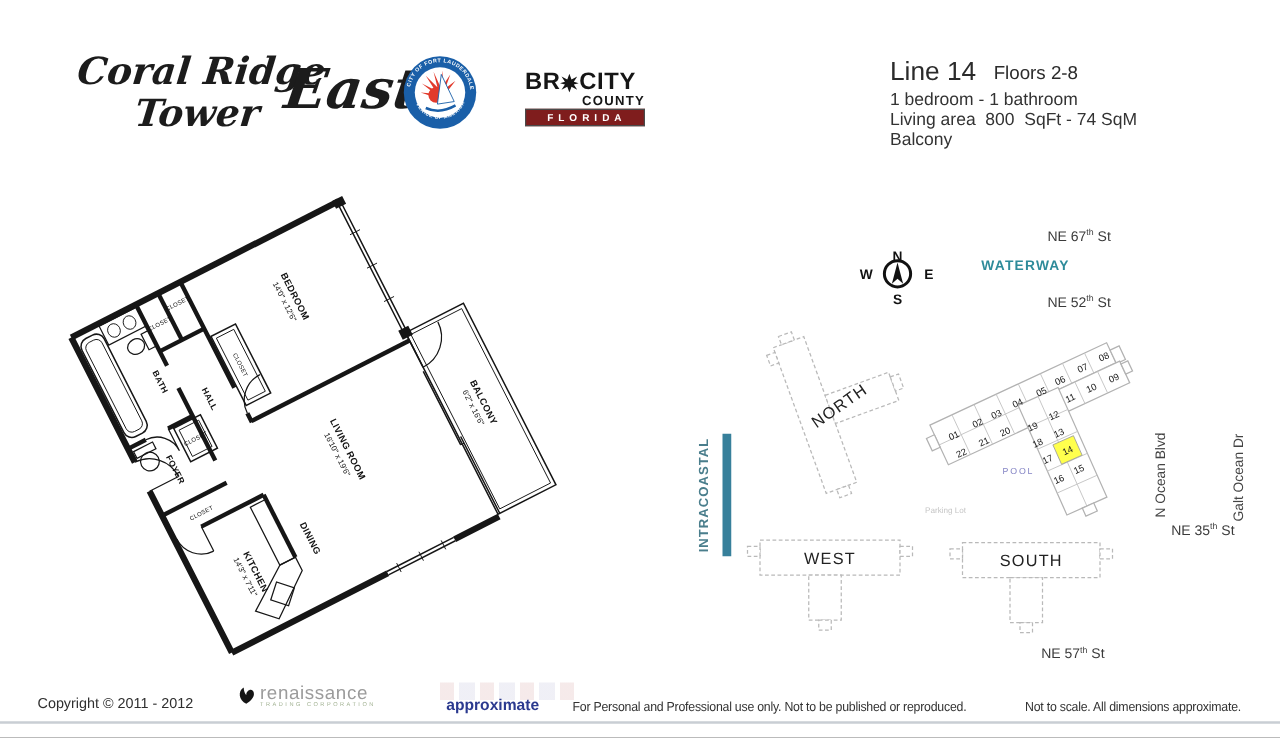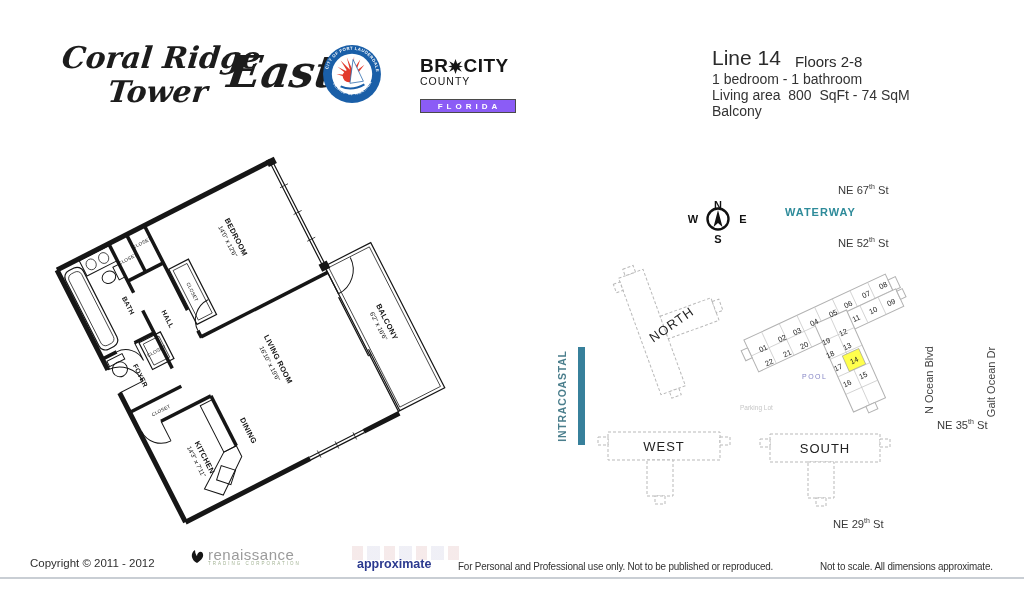--- a/index.html
+++ b/index.html
@@ -8,25 +8,25 @@
   .abs{position:absolute;}
 
   
   .script{font-family:"DejaVu Serif",serif;font-style:italic;font-weight:bold;color:#1c1c1c;}
   .title1{left:62px;top:40px;font-size:30px;transform:skewX(-6deg);}
   .title2{left:108px;top:74px;font-size:30px;transform:skewX(-6deg);}
   .titleE{left:228px;top:46px;font-size:44px;transform:skewX(-8deg);}
   .seal{left:322px;top:44px;}
   .broward{left:420px;top:55px;width:96px;}
   .brow-line{font-size:19px;font-weight:bold;color:#161616;letter-spacing:.5px;display:flex;align-items:center;}
-  .brow-county{font-size:10.5px;font-weight:normal;color:#161616;text-align:left;letter-spacing:1px;margin-top:-2px;}
-  .brow-band{margin-top:12px;background:#8b5cf6;border:1px solid #4a4a4a;color:#fff;
+  .brow-county{font-size:10.5px;font-weight:bold;color:#161616;text-align:right;letter-spacing:1px;margin-top:-2px;}
+  .brow-band{margin-top:0;background:#7f1d1d;border:1px solid #4a4a4a;color:#fff;
              font-size:8px;font-weight:bold;letter-spacing:4px;text-align:center;padding:2px 0 1px 3px;}
   .hdr-unit{left:712px;top:46px;}
-  .hdr-line-row{display:flex;align-items:flex-end;gap:14px;}
+  .hdr-line-row{display:flex;align-items:center;gap:14px;}
   .hdr-line{font-size:21px;color:#2b2b2b;}
   .hdr-floors{font-size:15px;color:#2b2b2b;}
   .hdr-detail{font-size:14px;color:#333;margin-top:2px;white-space:pre;line-height:14px;}
 
   
   svg text{font-family:"Liberation Sans",sans-serif;}
   .fp{left:0;top:130px;}
   .w5{stroke:#161616;stroke-width:5;fill:none;}
   .w35{stroke:#161616;stroke-width:3.5;fill:none;}
   .thin{stroke:#161616;stroke-width:1;fill:none;}
@@ -367,21 +367,21 @@
       <rect class="bldg-outline" x="210" y="274" width="10" height="8"></rect>
       <rect class="bldg-outline" x="330" y="274" width="10" height="8"></rect>
       <text class="bldg-label" x="275" y="288" text-anchor="middle">SOUTH</text>
     </g>
   </svg>
 
   <div class="abs sm-overlay" id="street-layer">
       <div class="street" style="left: 288px; top: 18px;"><span>NE 67</span><sup>th</sup><span> St</span></div>
       <div class="street" style="left: 288px; top: 71px;"><span>NE 52</span><sup>th</sup><span> St</span></div>
       <div class="street" style="left: 387px; top: 253px;"><span>NE 35</span><sup>th</sup><span> St</span></div>
-      <div class="street" style="left: 283px; top: 352px;"><span>NE 29</span><sup>th</sup><span> St</span></div>
+      <div class="street" style="left: 283px; top: 352px;"><span>NE 57</span><sup>th</sup><span> St</span></div>
       <div class="vroad" style="left: 379px; top: 215px;">N Ocean Blvd</div>
       <div class="vroad" style="left: 441px; top: 217px;">Galt Ocean Dr</div>
     </div>
 
   <div class="abs foot-copy">Copyright © 2011 - 2012</div>
 
   <div class="abs ren">
     <svg width="18" height="18" viewBox="0 0 18 18">
       <path d="M9 16 C3 13 2 6 7 3 C7 7 9 9 9 9 C9 5 14 3 15 7 C16 11 12 14 9 16 Z" fill="#151515"></path>
     </svg>

